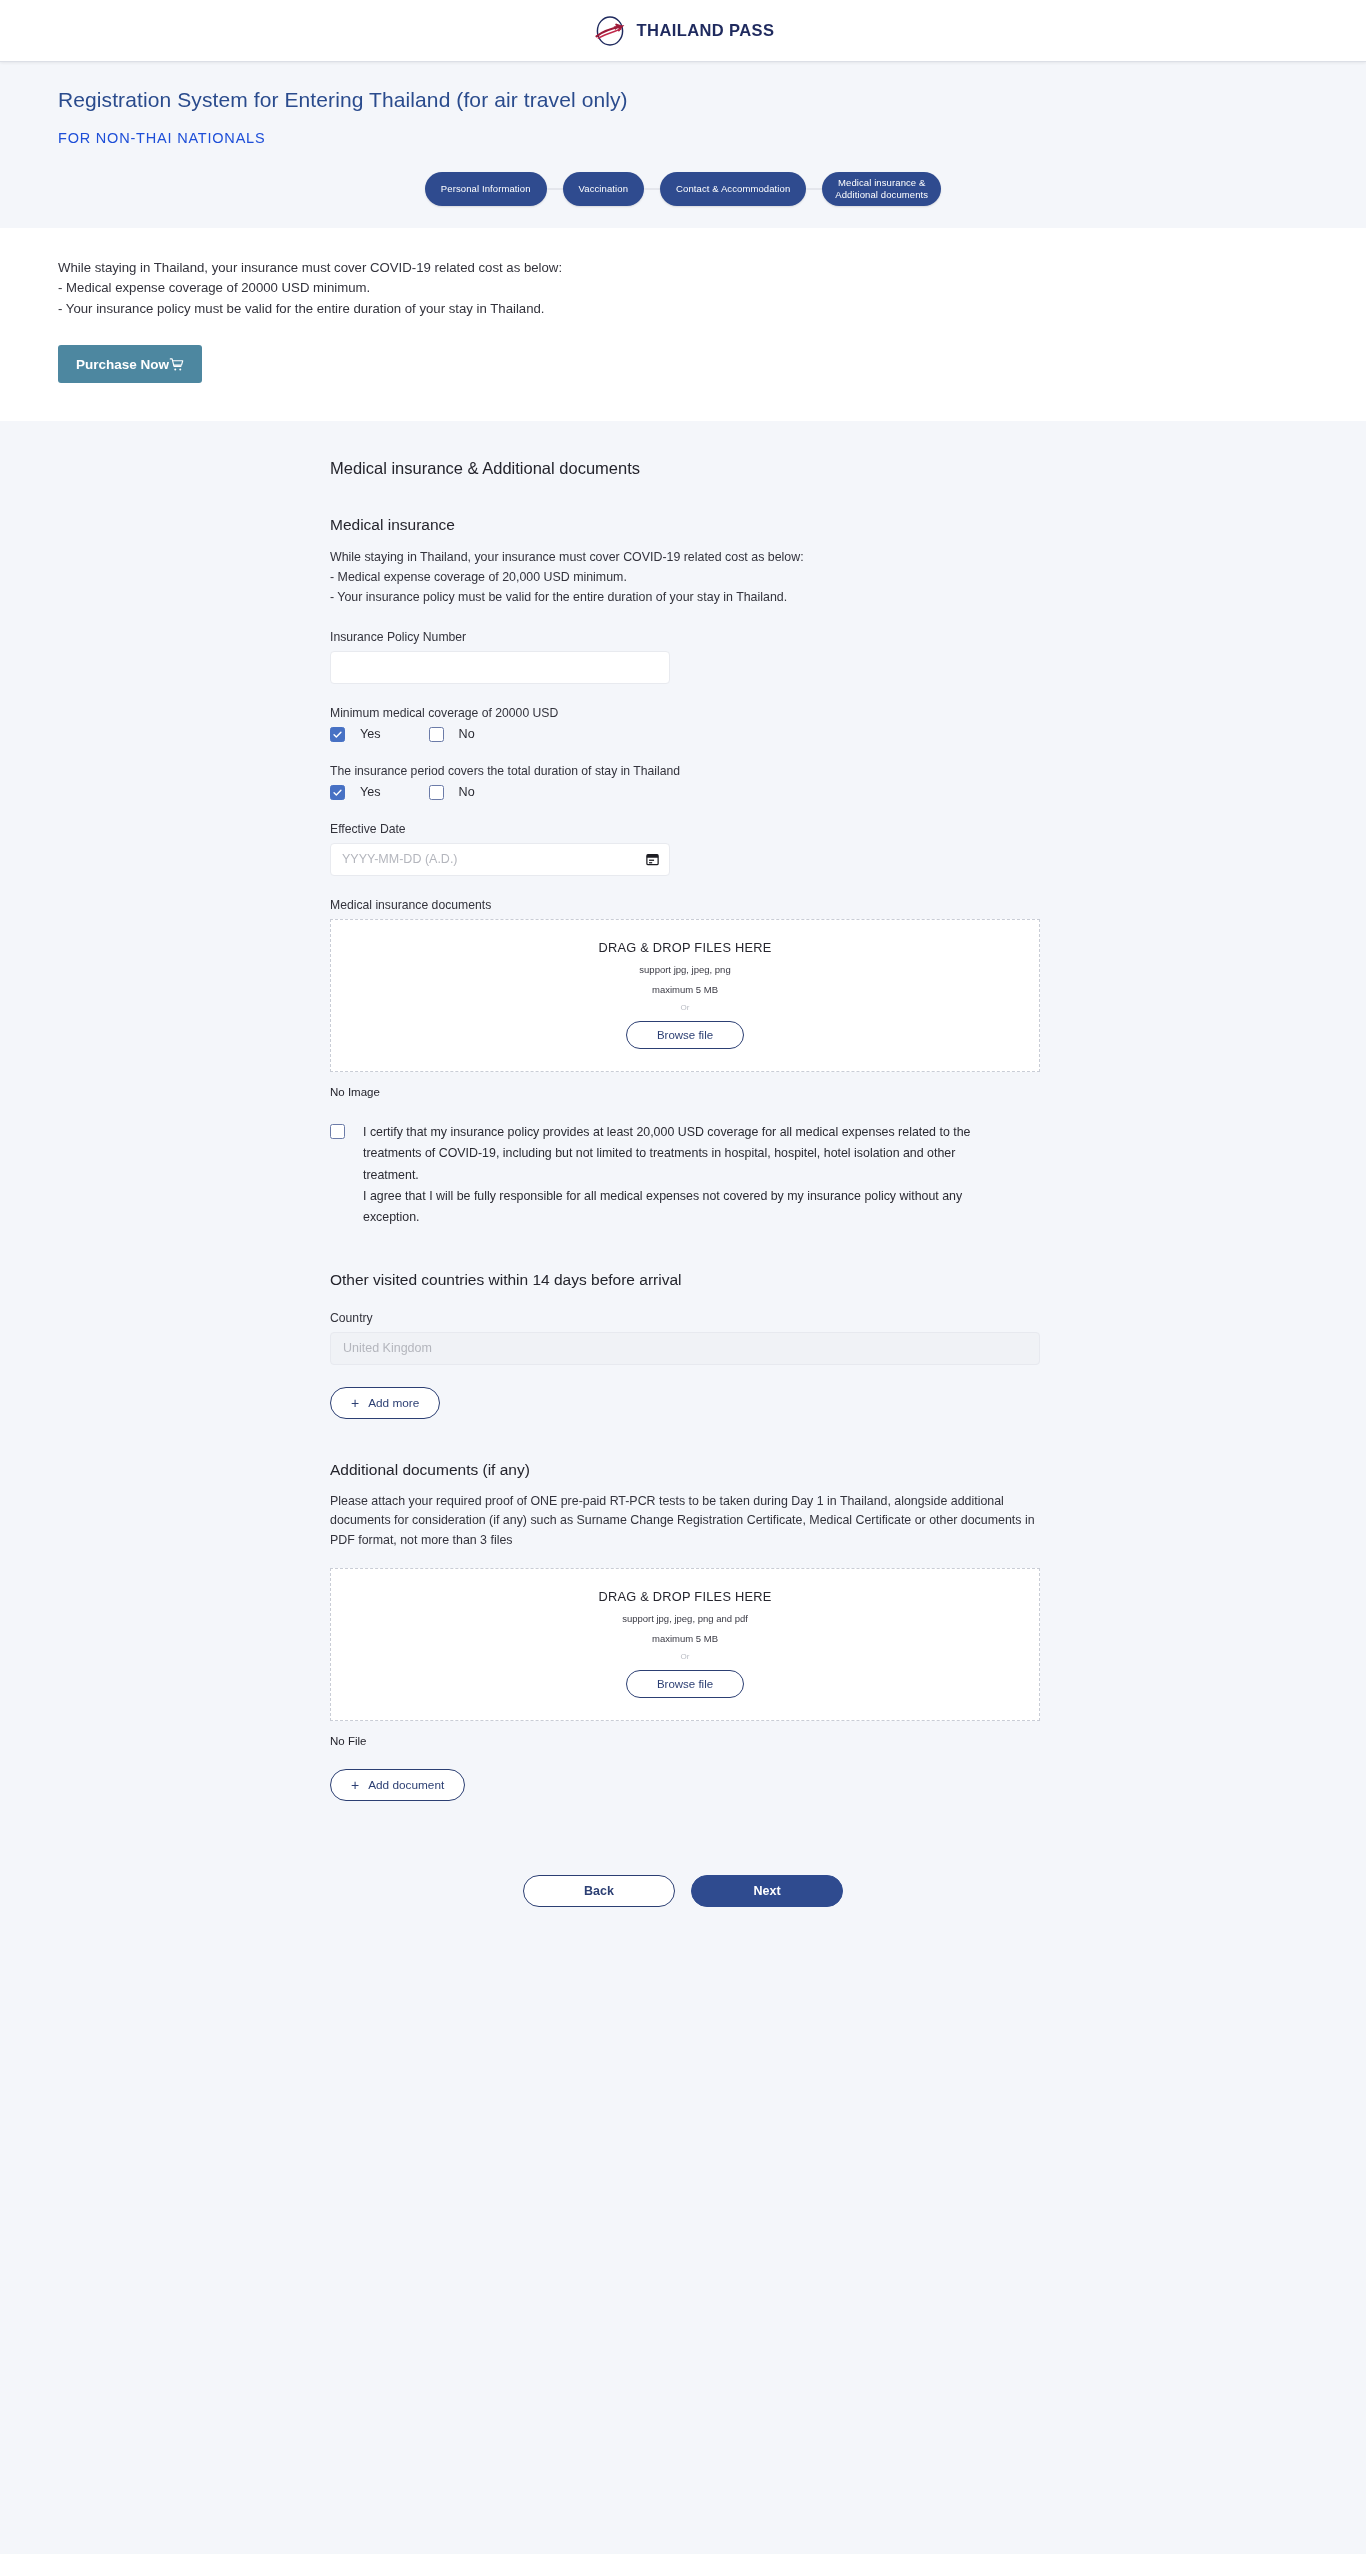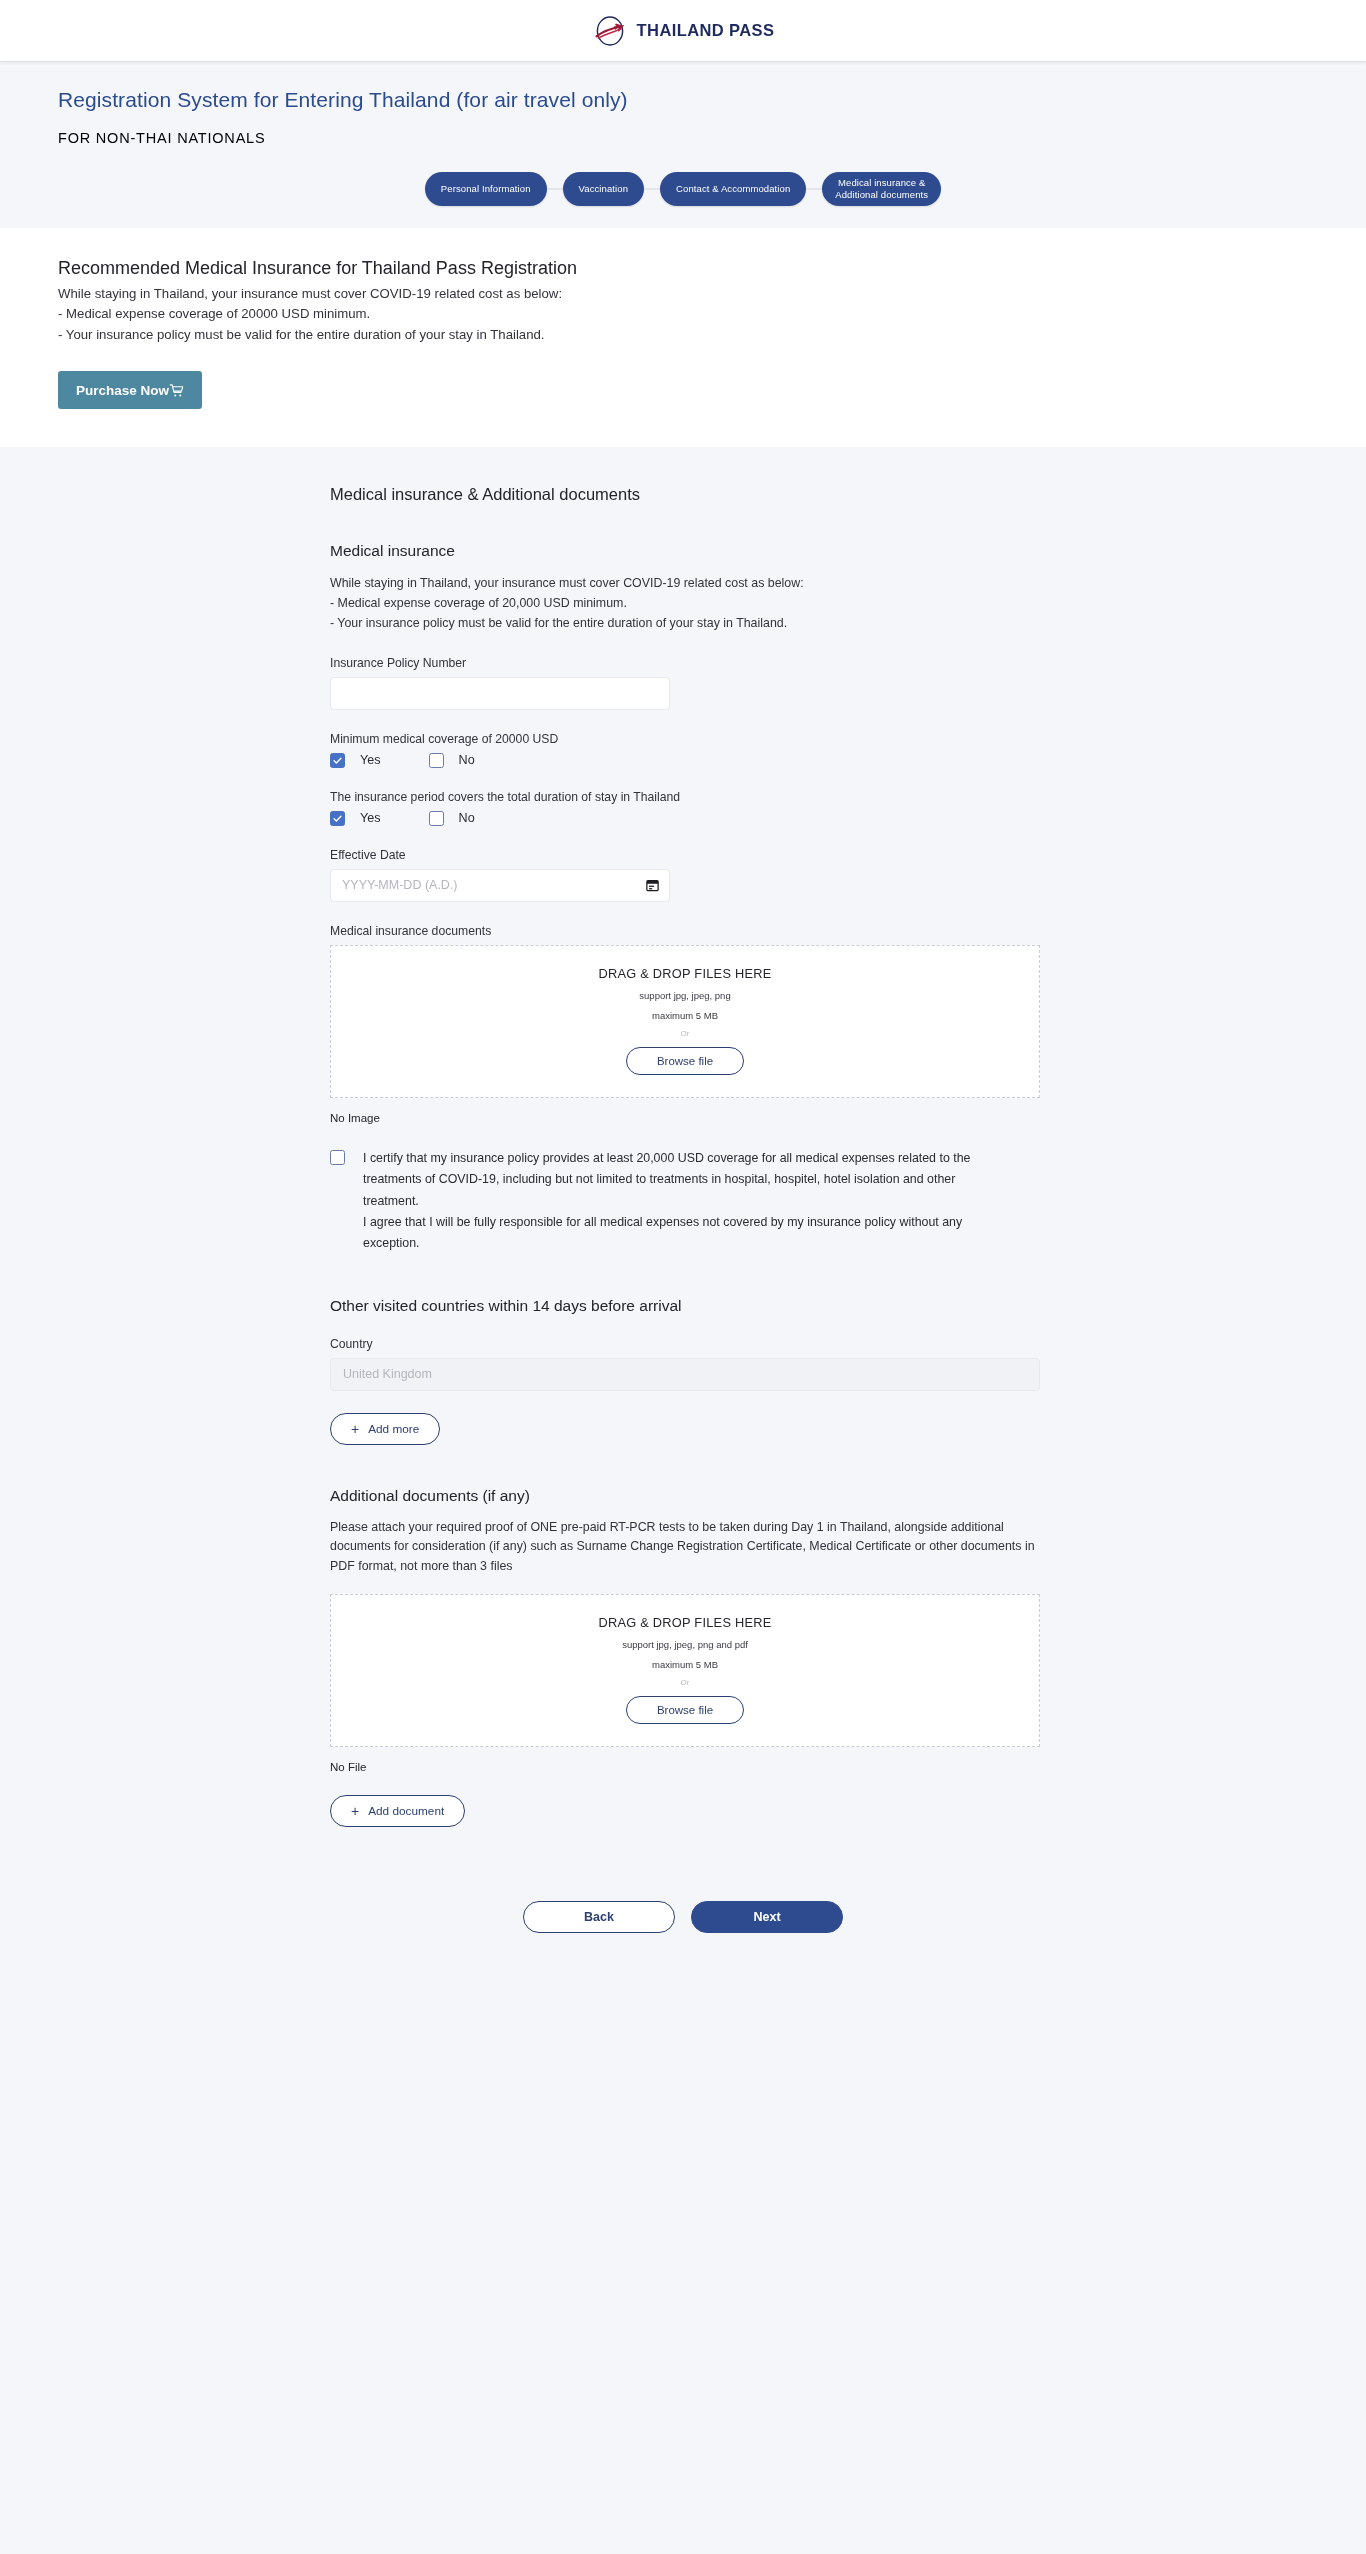--- a/index.html
+++ b/index.html
@@ -42,21 +42,21 @@
   .page-title {
     margin: 0;
     font-size: 21px;
     font-weight: normal;
     color: #2a4b8d;
     letter-spacing: 0.1px;
   }
   .page-subtitle {
     margin: 18px 0 0 0;
     font-size: 14.5px;
-    color: #000000;
+    color: #1d4ed8;
     letter-spacing: 0.8px;
   }
 
   
   .stepper {
     display: flex;
     align-items: center;
     justify-content: center;
     margin-top: 26px;
     padding-bottom: 22px;
@@ -321,21 +321,20 @@
     <div class="step-connector"></div>
     <div class="step-pill">Contact &amp; Accommodation</div>
     <div class="step-connector"></div>
     <div class="step-pill tall">Medical insurance &amp;
 Additional documents</div>
   </div>
 </div>
 
 <div class="reco-band">
   <div class="reco-inner">
-    <h2 class="reco-title">Recommended Medical Insurance for Thailand Pass Registration</h2>
     <div class="reco-line">While staying in Thailand, your insurance must cover COVID-19 related cost as below:</div>
     <div class="reco-line">- Medical expense coverage of 20000 USD minimum.</div>
     <div class="reco-line">- Your insurance policy must be valid for the entire duration of your stay in Thailand.</div>
     <button class="purchase-btn">
       <span>Purchase Now</span>
       <svg class="cart-icon" viewBox="0 0 24 24">
         <path d="M2 3 h3 l3 12 h11" fill="none" stroke="#ffffff" stroke-width="1.8" stroke-linecap="round" stroke-linejoin="round"></path>
         <path d="M6 6 h16 l-2 7 H8" fill="none" stroke="#ffffff" stroke-width="1.8" stroke-linecap="round" stroke-linejoin="round"></path>
         <circle cx="10" cy="20" r="1.6" fill="#ffffff"></circle>
         <circle cx="18" cy="20" r="1.6" fill="#ffffff"></circle>

